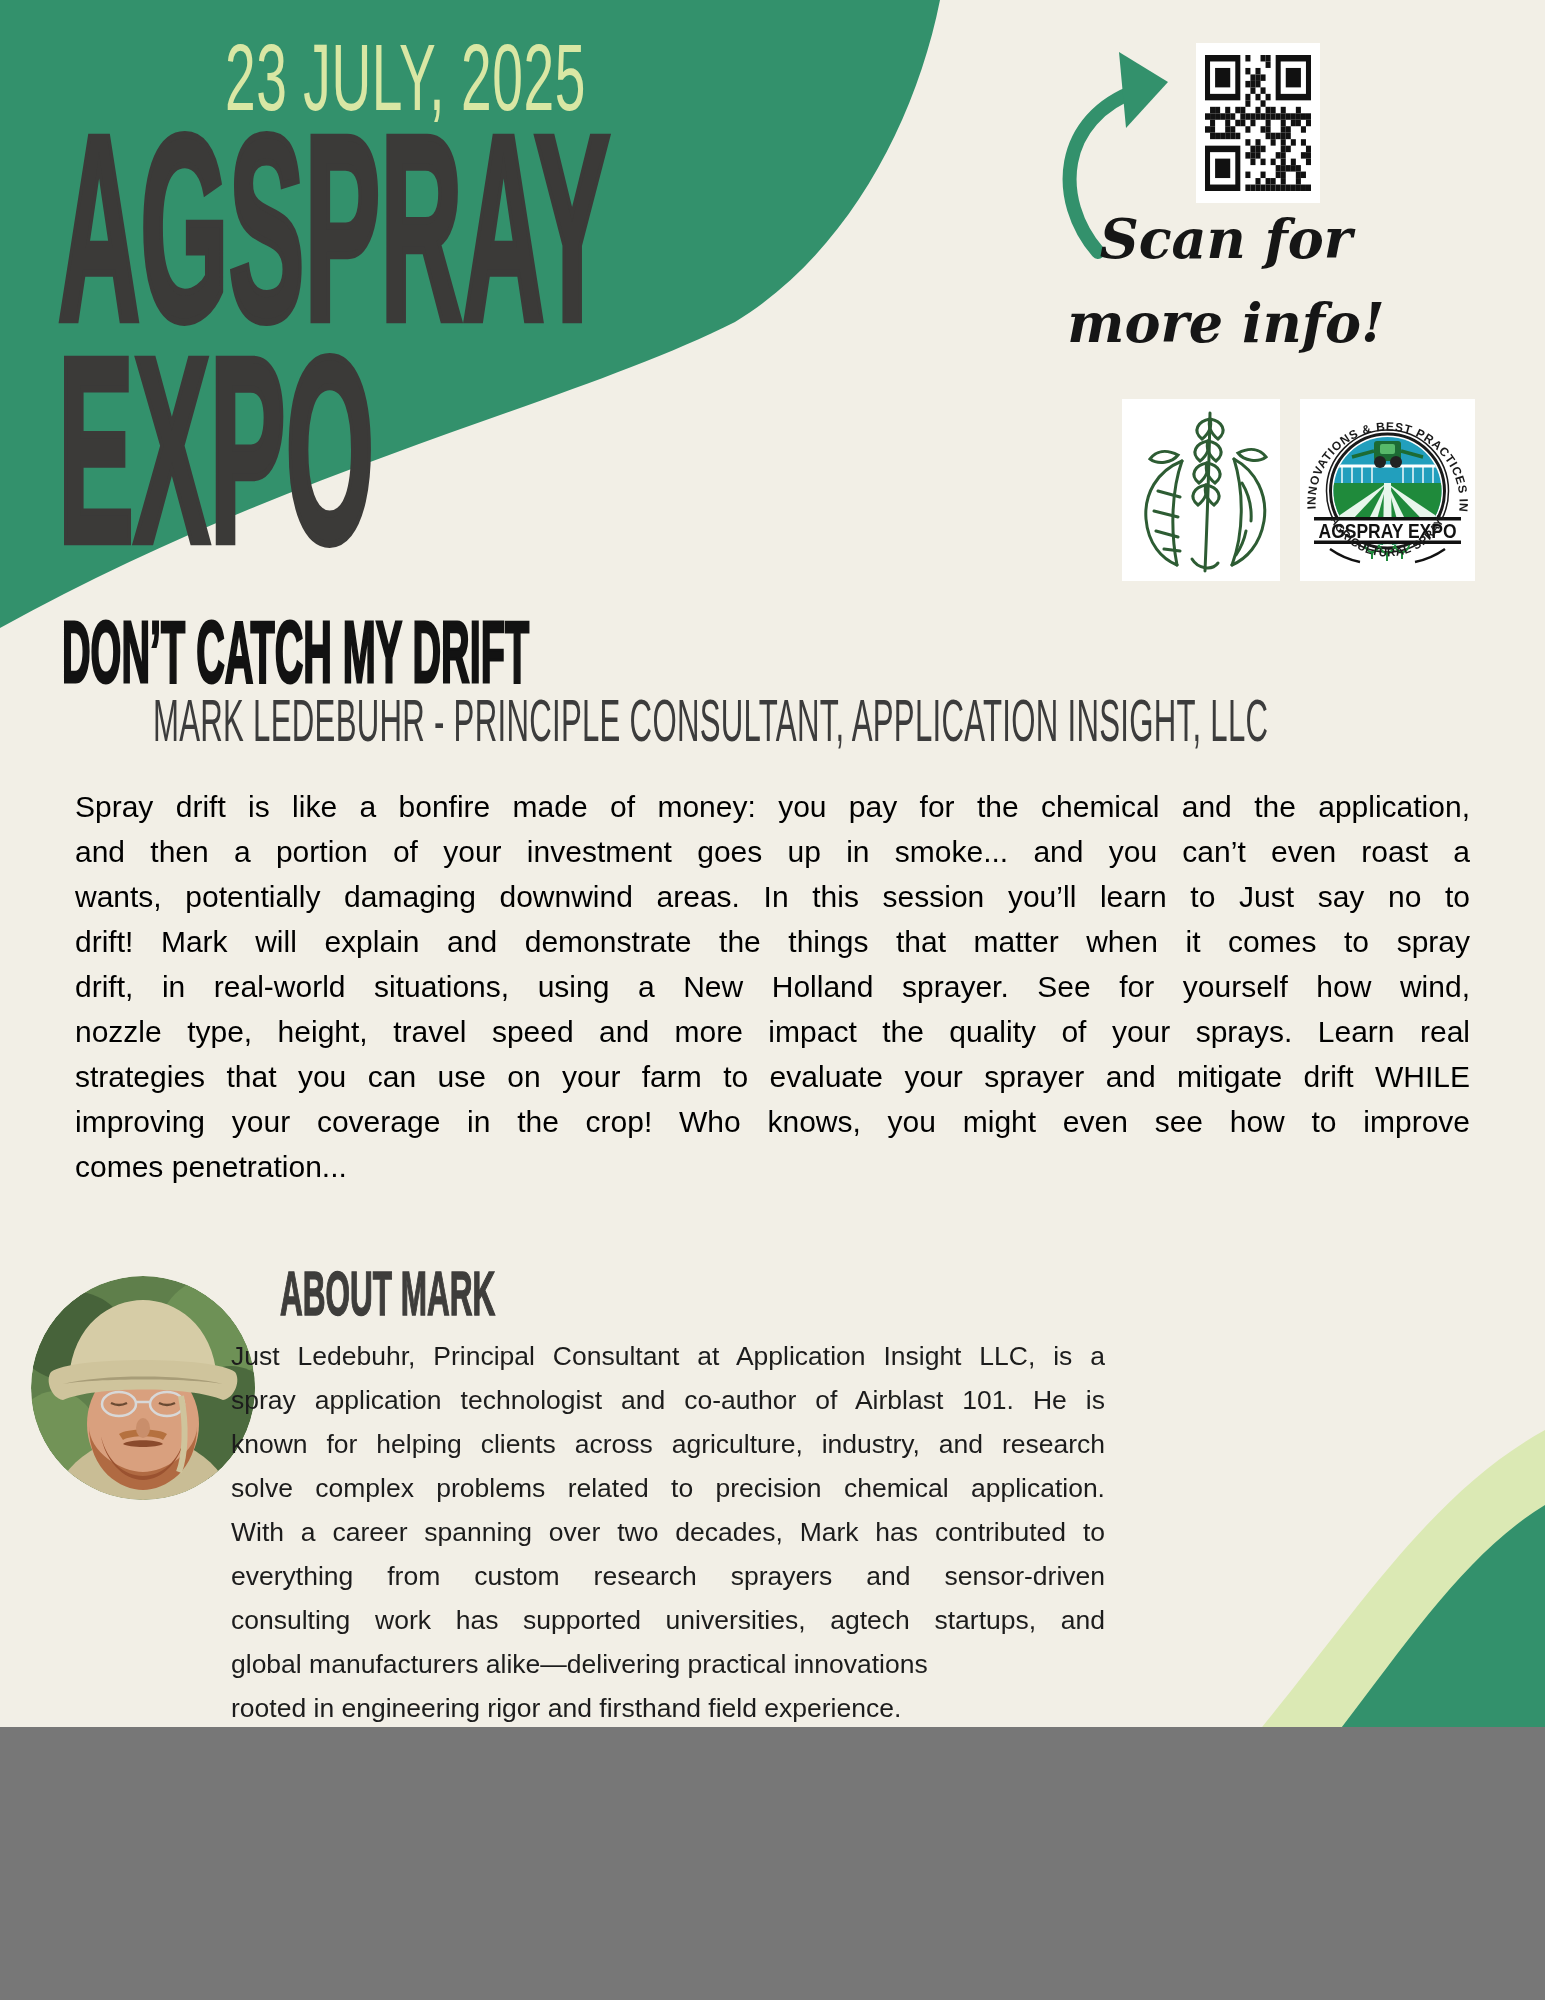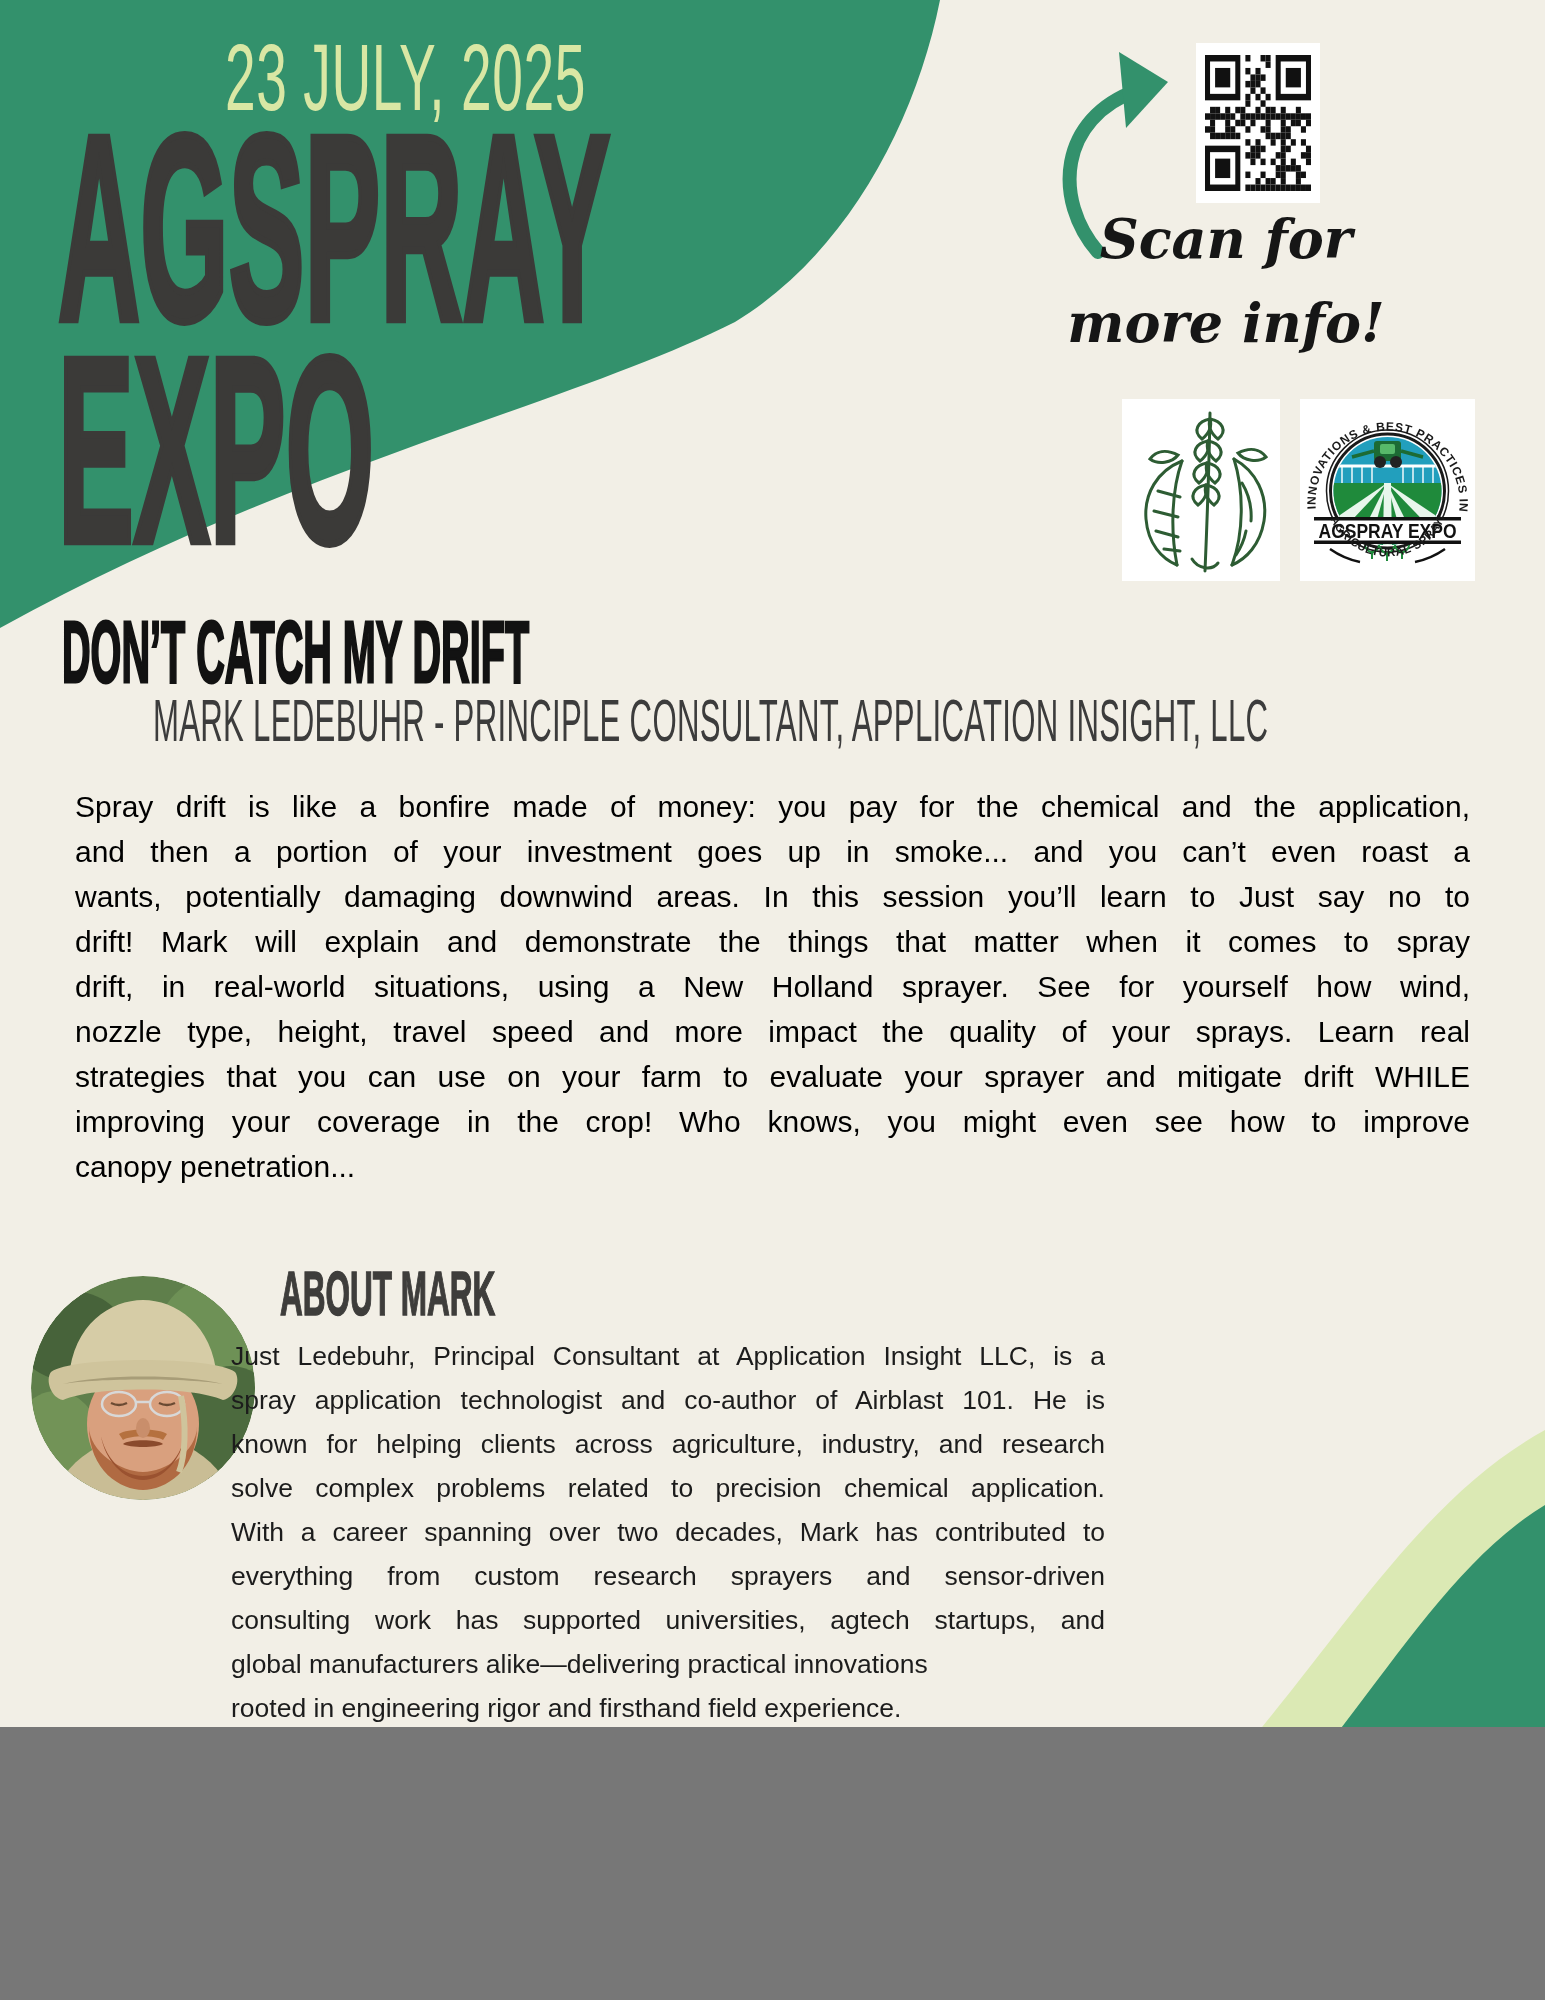--- a/index.html
+++ b/index.html
@@ -315,21 +315,21 @@
 
   <div class="abs intro">
       <div class="line">Spray drift is like a bonfire made of money: you pay for the chemical and the application,</div>
       <div class="line">and then a portion of your investment goes up in smoke... and you can’t even roast a</div>
       <div class="line">wants, potentially damaging downwind areas. In this session you’ll learn to Just say no to</div>
       <div class="line">drift! Mark will explain and demonstrate the things that matter when it comes to spray</div>
       <div class="line">drift, in real-world situations, using a New Holland sprayer. See for yourself how wind,</div>
       <div class="line">nozzle type, height, travel speed and more impact the quality of your sprays. Learn real</div>
       <div class="line">strategies that you can use on your farm to evaluate your sprayer and mitigate drift WHILE</div>
       <div class="line">improving your coverage in the crop! Who knows, you might even see how to improve</div>
-      <div class="line">canopy penetration...</div>
+      <div class="line">comes penetration...</div>
     </div>
 
   <div class="abs avatar">
     <svg width="224" height="224" viewBox="0 0 224 224">
       <defs>
           <clipPath id="avClip">
             <circle cx="112" cy="112" r="112"></circle>
           </clipPath>
         </defs>
       <g clip-path="url(#avClip)">

